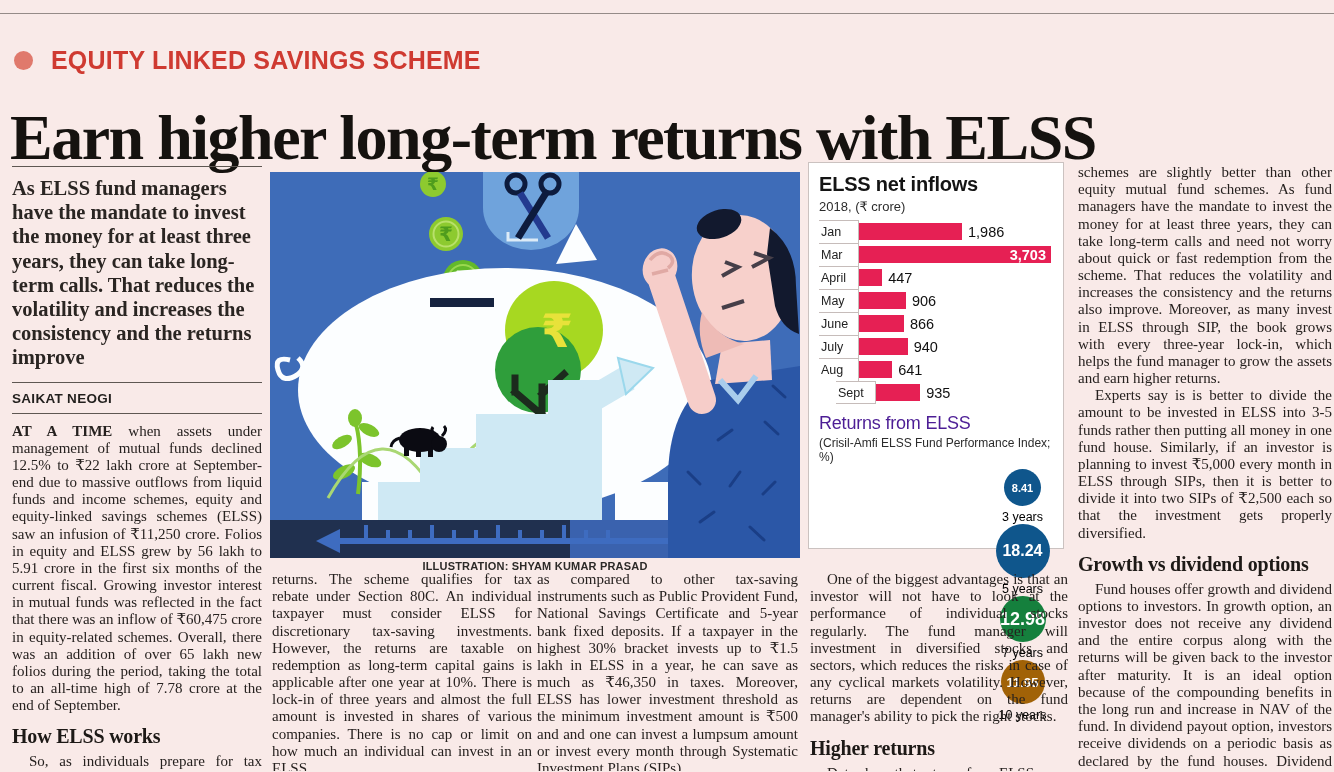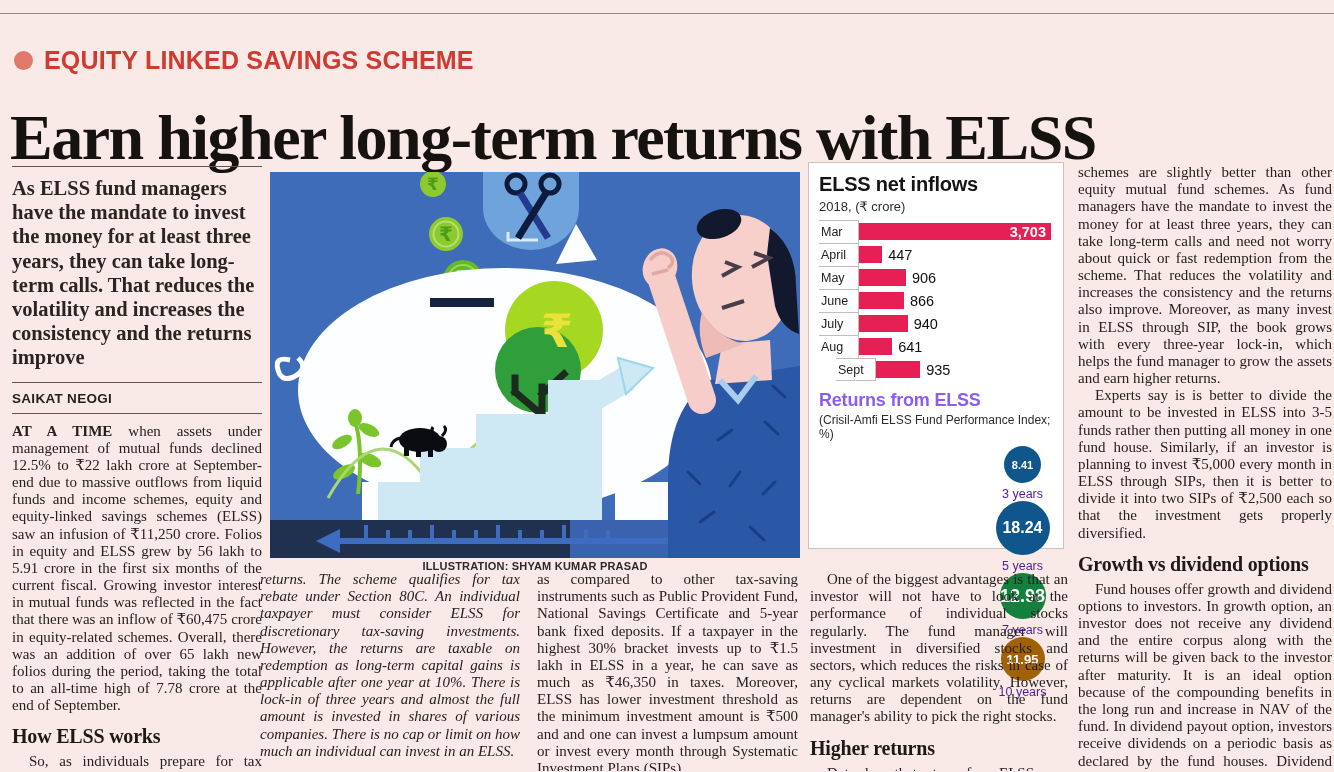--- a/index.html
+++ b/index.html
@@ -7,21 +7,21 @@
     width:1334px;height:772px;
     background:#f9eae8;
     font-family:"Liberation Serif","DejaVu Serif",serif;
     color:#26211f;
     -webkit-font-smoothing:antialiased;
   }
   .page{position:relative;width:1334px;height:772px;overflow:hidden;}
 
   .top-rule{position:absolute;left:0;top:13px;width:1334px;border-top:1px solid #958b88;}
 
-  .kicker{position:absolute;left:14px;top:46px;display:flex;align-items:center;gap:11px;}
+  .kicker{position:absolute;left:14px;top:46px;display:flex;align-items:center;gap:18px;}
   .kicker-bullet{width:19px;height:19px;border-radius:50%;background:#e0796c;}
   .kicker-text{font-family:"Liberation Sans","DejaVu Sans",sans-serif;font-weight:800;font-size:25px;color:#cf3a31;letter-spacing:0.2px;}
 
   .headline{position:absolute;left:10px;top:74px;width:1322px;
     font-weight:900;font-size:64px;line-height:1.02;color:#15120f;letter-spacing:-1.5px;white-space:nowrap;margin-top:31px;}
 
   
   .col{position:absolute;}
   .col p{margin:0;text-align:justify;font-size:15px;line-height:1.145;}
   .col p.indent{text-indent:17px;}
@@ -30,48 +30,48 @@
   .col1{left:12px;top:166px;width:250px;}
   .rule{border-top:1px solid #5e5752;}
   .standfirst{font-weight:700;font-size:20.5px;line-height:1.18;color:#2a2522;margin:9px 0 12px;text-align:left;}
   .byline{font-family:"Liberation Sans","DejaVu Sans",sans-serif;font-weight:700;font-size:13.5px;letter-spacing:0.3px;color:#221f1d;padding:8px 0 7px;}
   .col1-body{margin-top:9px;}
 
   .illus-wrap{position:absolute;left:270px;top:172px;width:530px;height:386px;}
   .credit{position:absolute;left:270px;top:560px;width:530px;text-align:center;
     font-family:"Liberation Sans","DejaVu Sans",sans-serif;font-weight:700;font-size:11px;color:#2c2a28;letter-spacing:0.2px;}
 
-  .col2{left:260px;top:571px;width:260px;height:200px;overflow:hidden;font-style:italic;}
+  .col2{left:272px;top:571px;width:260px;height:200px;overflow:hidden;}
   .col3{left:537px;top:571px;width:261px;height:200px;overflow:hidden;}
   .col4{left:810px;top:571px;width:258px;height:200px;overflow:hidden;}
   .col5{left:1078px;top:164px;width:254px;height:607px;overflow:hidden;}
 
   
   .chartbox{position:absolute;left:808px;top:162px;width:256px;height:387px;
     background:#ffffff;border:1px solid #cbc2c0;box-sizing:border-box;padding:9px 12px 6px 10px;
     font-family:"Liberation Sans","DejaVu Sans",sans-serif;}
   .cb-title{font-weight:800;font-size:20px;color:#141414;letter-spacing:-0.2px;margin:1px 0 3px;}
   .cb-sub{font-size:13px;color:#2b2b2b;margin:0 0 6px;}
   .cb-rows{width:100%;}
   .cb-row{display:flex;align-items:stretch;height:23px;}
   .cb-mlabel{width:40px;font-size:12.5px;color:#222;border-top:1px solid #c6bcba;border-right:1px solid #c6bcba;
     display:flex;align-items:center;padding-left:2px;box-sizing:border-box;}
   .cb-row:last-child .cb-mlabel{border-bottom:1px solid #c6bcba;margin-left:17px;}
   .cb-barwrap{flex:1;display:flex;align-items:center;position:relative;}
   .cb-bar{height:17px;background:#e62054;}
   .cb-val{font-size:14.5px;color:#101010;margin-left:6px;}
   .cb-val-in{position:absolute;right:5px;top:50%;transform:translateY(-50%);
     color:#fff;font-weight:700;font-size:14.5px;}
-  .rt-title{font-weight:700;font-size:18px;color:#8b5cf6;margin:9px 0 2px;letter-spacing:-0.2px;}
+  .rt-title{font-weight:400;font-size:18px;color:#4c1d95;margin:9px 0 2px;letter-spacing:-0.2px;}
   .rt-sub{font-size:12px;color:#2b2b2b;margin:0 0 5px;}
   .bubbles{display:flex;justify-content:space-between;align-items:flex-end;flex-direction:column;}
   .bitem{display:flex;flex-direction:column;align-items:center;width:57px;}
   .bubble{border-radius:50%;background:#0f568c;color:#fff;font-weight:700;
     display:flex;align-items:center;justify-content:center;}
-  .blabel{font-size:12.5px;color:#4c1d95;margin-top:4px;white-space:nowrap;}
+  .blabel{font-size:12.5px;color:#000000;margin-top:4px;white-space:nowrap;}
 </style>
 </head>
 <body>
 
 <div class="page">
 
   <div class="top-rule"></div>
 
   <div class="kicker">
     <span class="kicker-bullet"></span>
@@ -223,20 +223,27 @@
 
   <div class="col col3">
     <p>as compared to other tax-saving instruments such as Public Provident Fund, National Savings Certificate and 5-year bank fixed deposits. If a taxpayer in the highest 30% bracket invests up to ₹1.5 lakh in ELSS in a year, he can save as much as ₹46,350 in taxes. Moreover, ELSS has lower investment threshold as the minimum investment amount is ₹500 and and one can invest a lumpsum amount or invest every month through Systematic Investment Plans (SIPs).</p>
   </div>
 
   <div class="chartbox">
     <div class="cb-title">ELSS net inflows</div>
     <div class="cb-sub">2018, (₹ crore)</div>
     <div class="cb-rows" id="inflow-rows">
         <div class="cb-row">
+          <div class="cb-mlabel">Jan</div>
+          <div class="cb-barwrap">
+            <div class="cb-bar" style="width: 53.6322%; background: rgb(230, 32, 84);"></div>
+            <span class="cb-val">1,986</span>
+          </div>
+        </div>
+        <div class="cb-row">
           <div class="cb-mlabel">Mar</div>
           <div class="cb-barwrap">
             <div class="cb-bar" style="width: 100%; background: rgb(230, 32, 84);"></div>
             <span class="cb-val-in">3,703</span>
           </div>
         </div>
         <div class="cb-row">
           <div class="cb-mlabel">April</div>
           <div class="cb-barwrap">
             <div class="cb-bar" style="width: 12.0713%; background: rgb(230, 32, 84);"></div>

